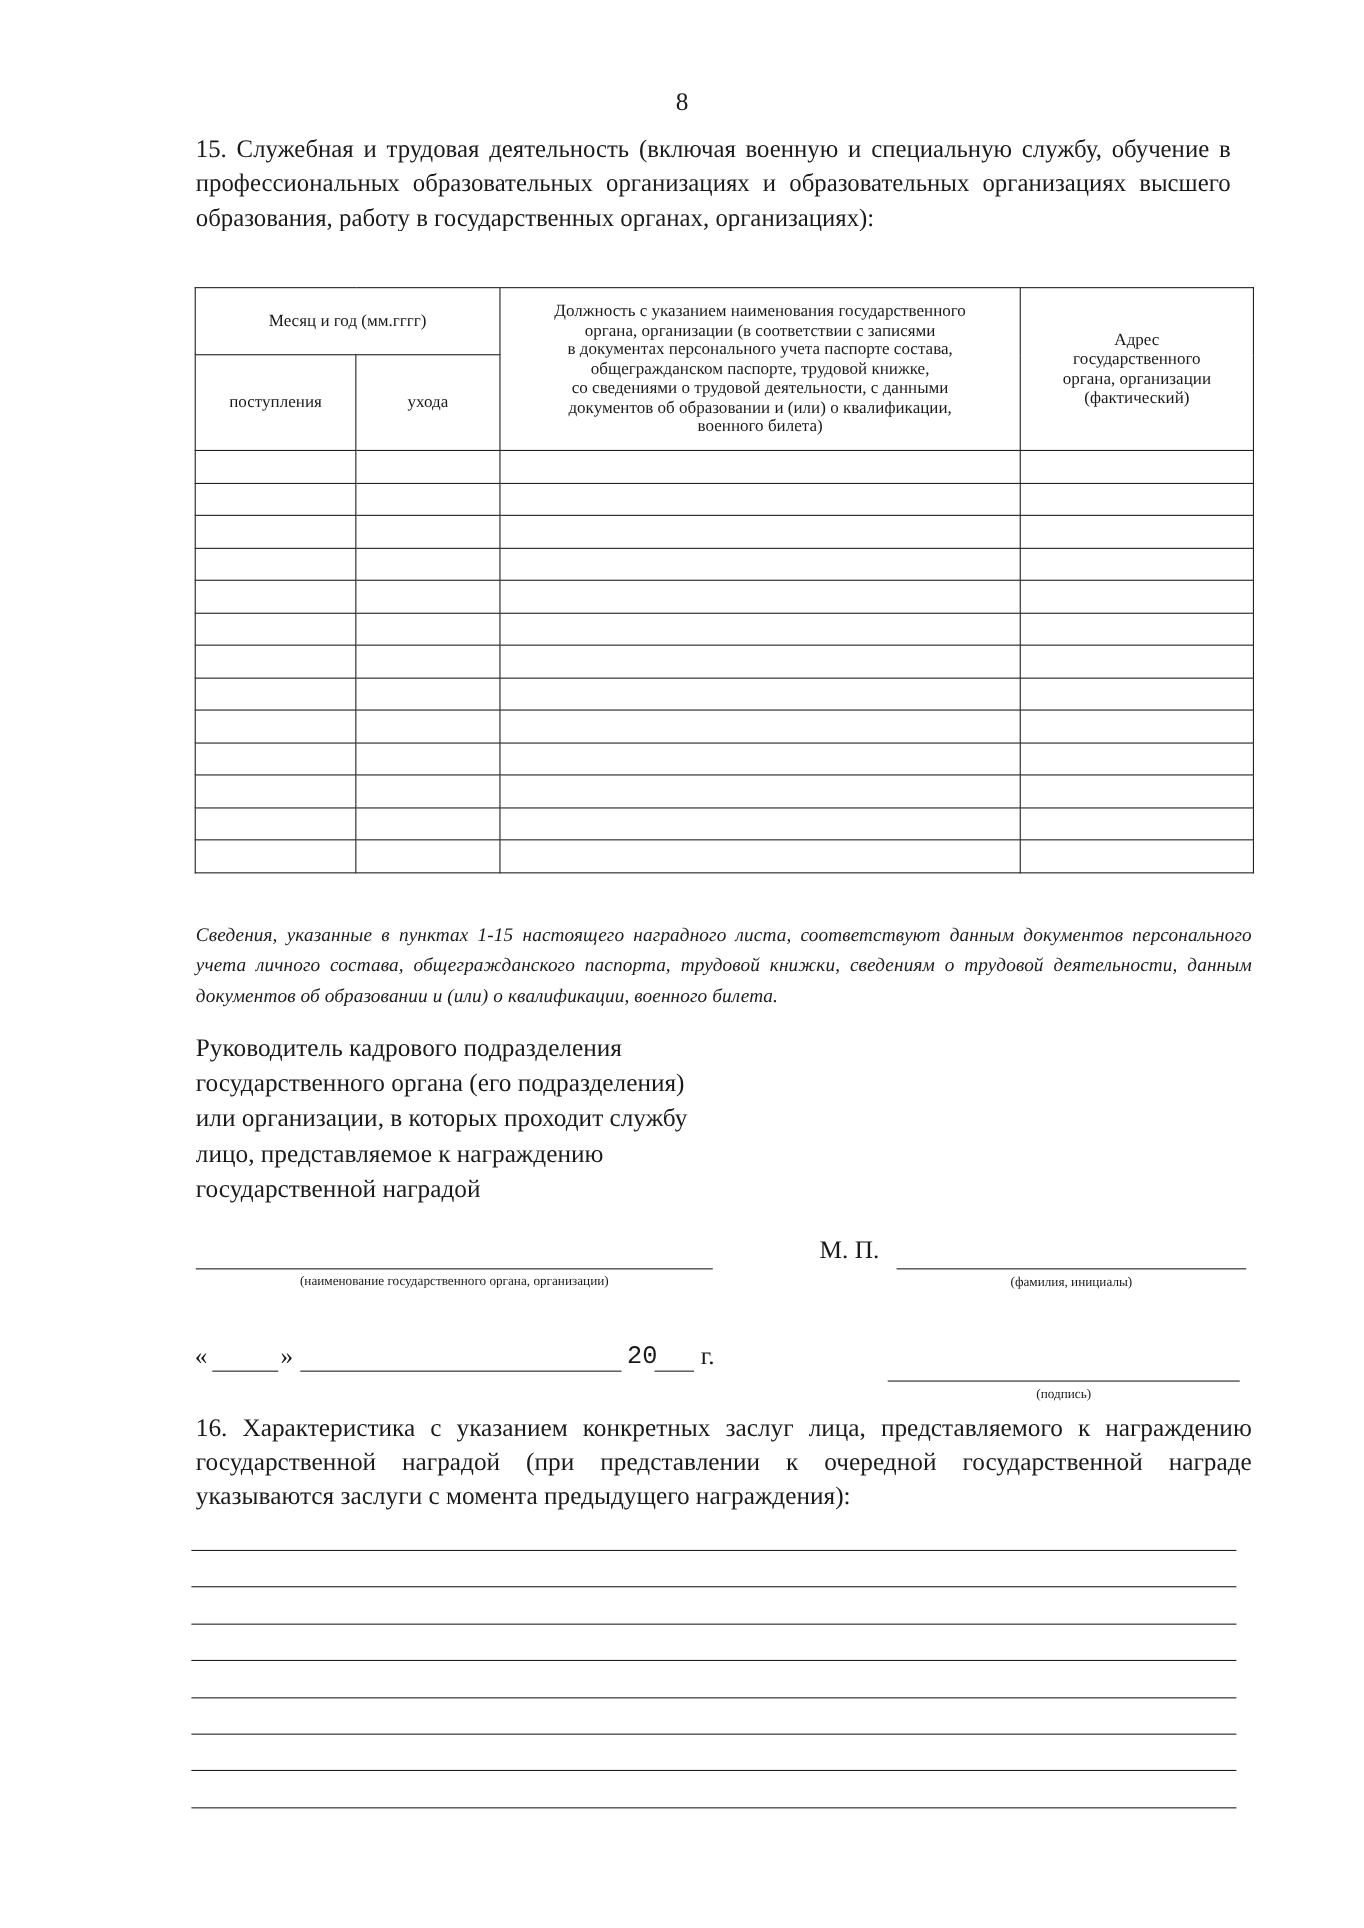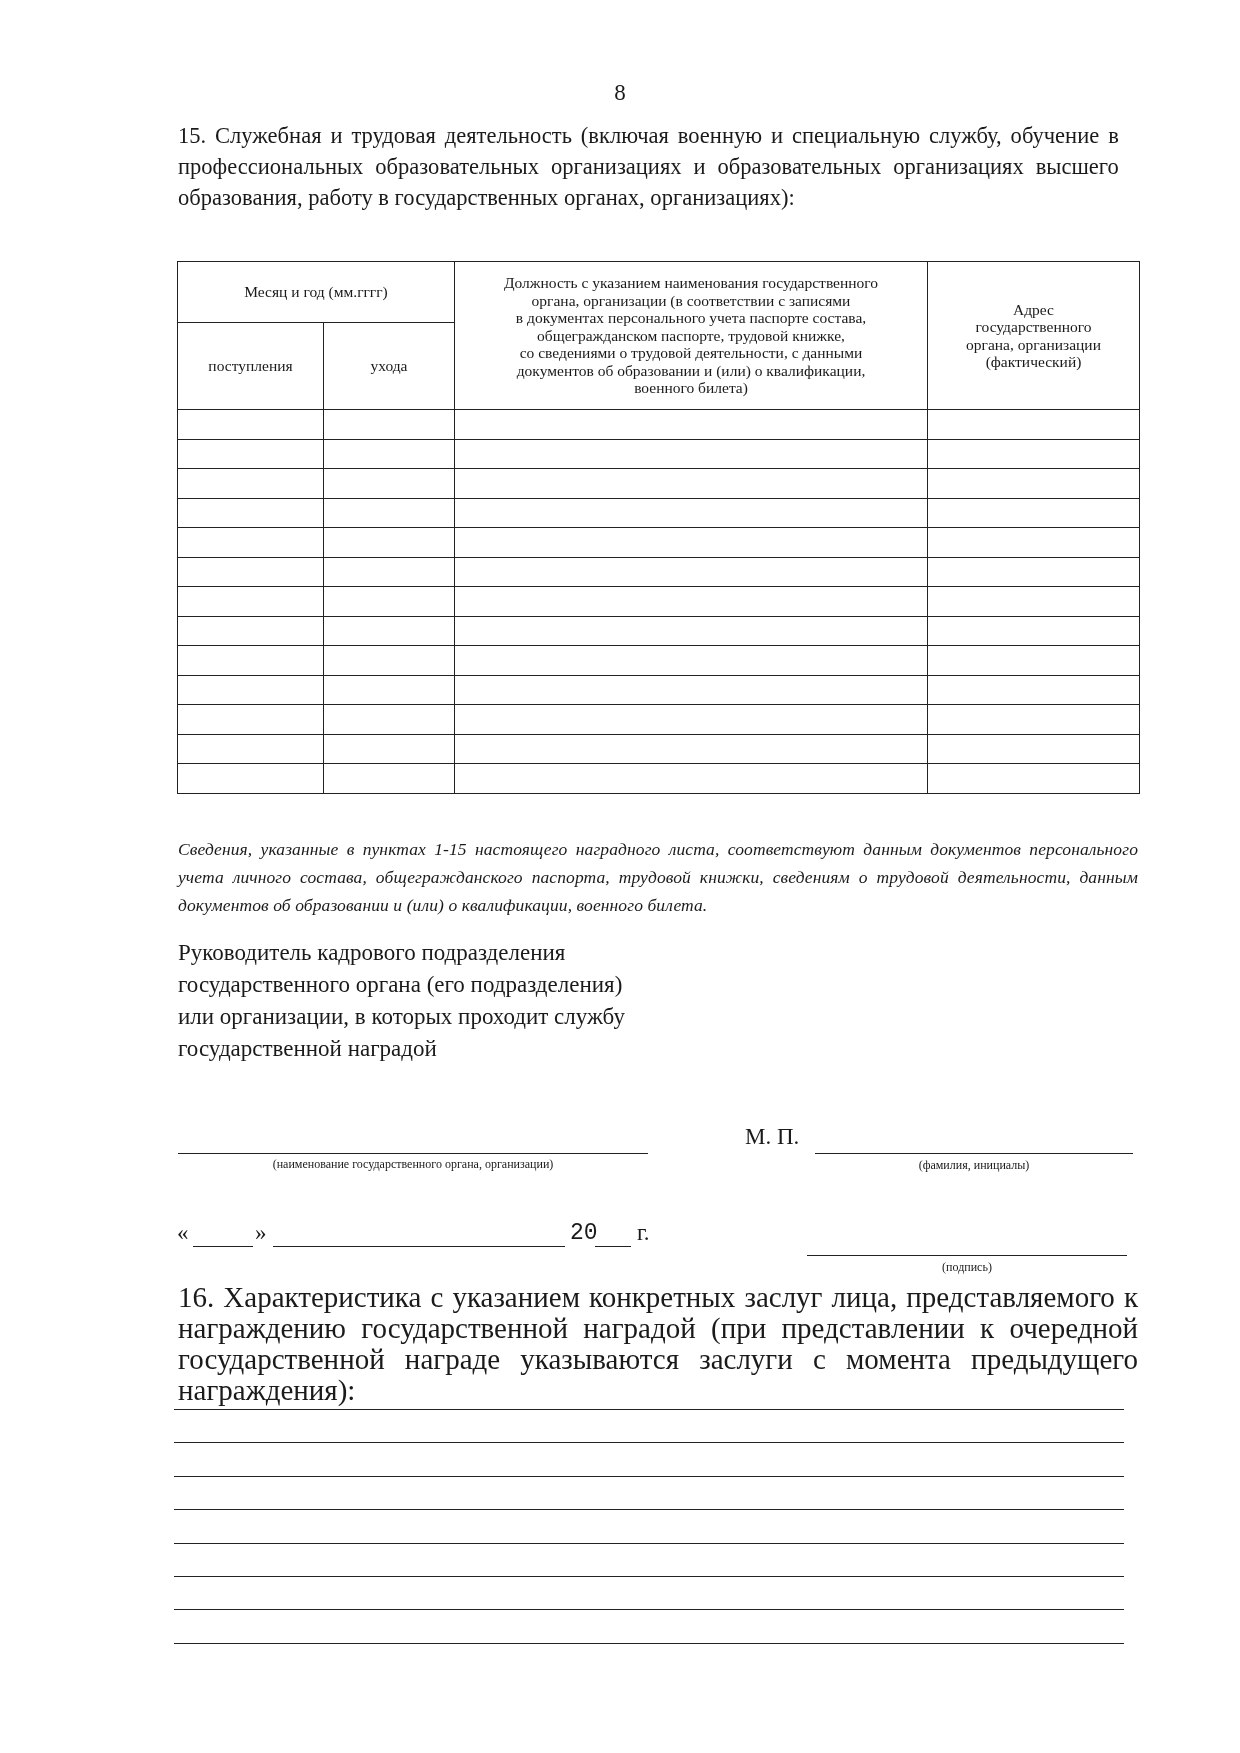--- a/index.html
+++ b/index.html
@@ -23,21 +23,21 @@
 
   .head-title { position: absolute; left: 178px; top: 937px; font-size: 23px; line-height: 32px; width: 520px; }
 
   .uline { position: absolute; border-top: 1.5px solid #222; height: 0; }
   .caption { position: absolute; font-size: 12px; text-align: center; font-family: Liberation Serif, serif; }
   .mp { position: absolute; left: 745px; top: 1124px; font-size: 23px; font-family: Liberation Serif, serif; }
 
   .date-row { position: absolute; left: 177px; top: 1220px; font-size: 23px; height: 34px; width: 480px; }
   .date-row span { position: absolute; top: 0; }
 
-  .sec16 { position: absolute; left: 178px; top: 1282px; width: 960px; font-size: 29px; line-height: 31px;
+  .sec16 { position: absolute; left: 178px; top: 1282px; width: 960px; font-size: 23px; line-height: 31px;
            text-align: justify; text-align-last: left; }
 
   .lines { position: absolute; left: 174px; top: 1409px; width: 950px; }
   .lines div { height: 33.4px; border-top: 1.5px solid #222; box-sizing: border-box; }
 </style>
 </head>
 <body>
 
 <div class="page-num">8</div>
 
@@ -159,20 +159,21 @@
       </tr>
     </tbody>
 </table>
 
 <div class="note">Сведения, указанные в пунктах 1-15 настоящего наградного листа, соответствуют данным документов персонального учета личного состава, общегражданского паспорта, трудовой книжки, сведениям о трудовой деятельности, данным документов об образовании и (или) о квалификации, военного билета.</div>
 
 <div class="head-title" id="sig-title">
     <div>Руководитель кадрового подразделения</div>
     <div>государственного органа (его подразделения)</div>
     <div>или организации, в которых проходит службу</div>
+    <div>лицо, представляемое к награждению</div>
     <div>государственной наградой</div>
   </div>
 
 <div class="uline" style="left:178px; top:1153px; width:470px;"></div>
 <div class="caption" style="left:178px; top:1157px; width:470px;">(наименование государственного органа, организации)</div>
 
 <div class="mp">М. П.</div>
 <div class="uline" style="left:815px; top:1153px; width:318px;"></div>
 <div class="caption" style="left:815px; top:1158px; width:318px;text-align:center;">(фамилия, инициалы)</div>
 

